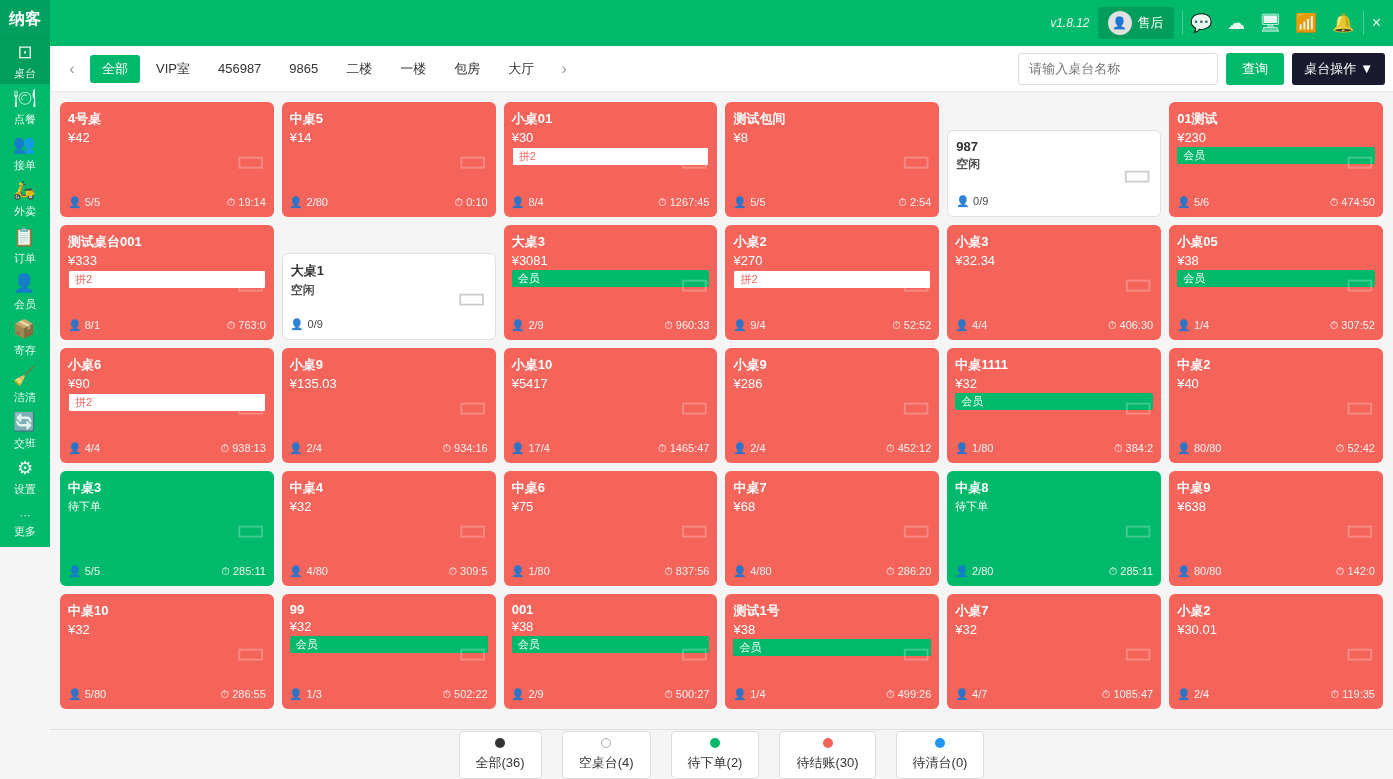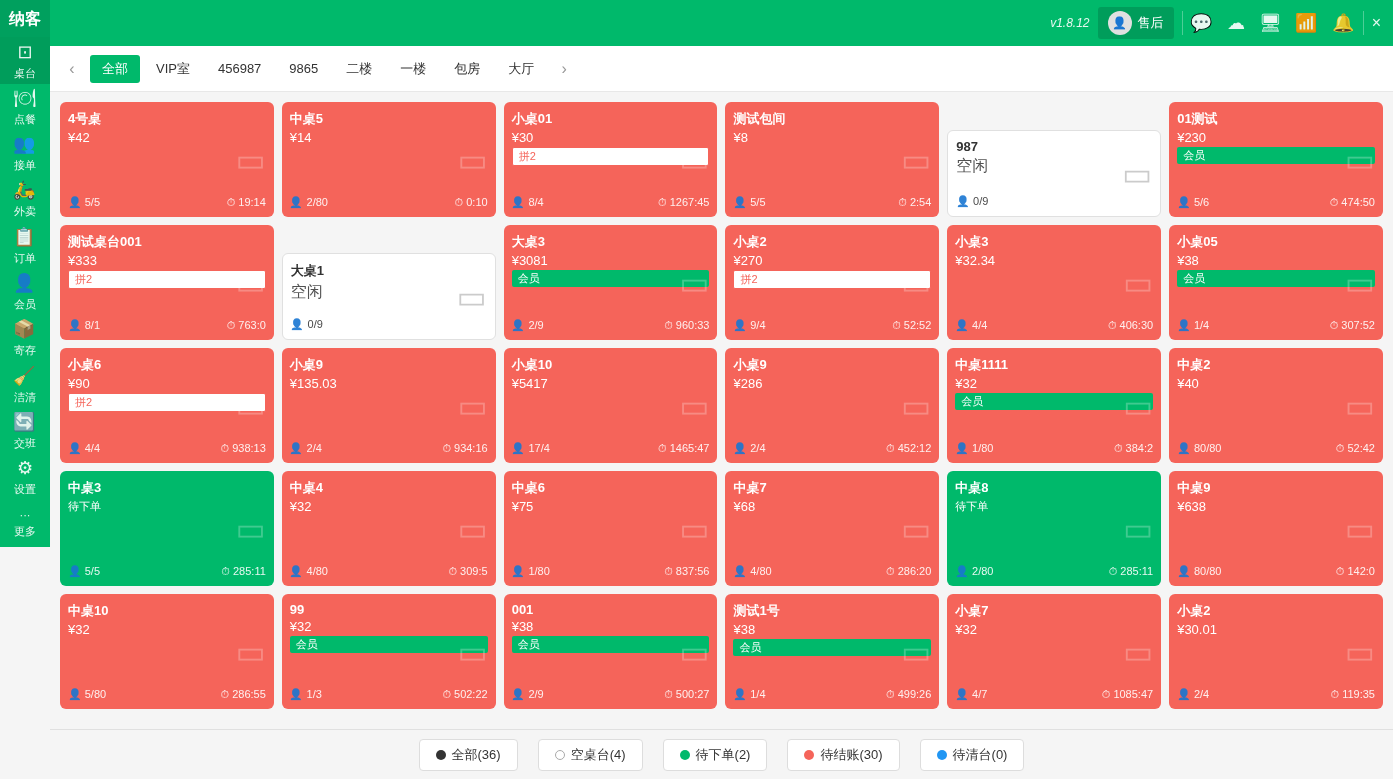--- a/index.html
+++ b/index.html
@@ -187,21 +187,21 @@
       cursor: pointer;
       position: relative;
       overflow: hidden;
     }
     .table-card.occupied { background: #f5645a; color: white; }
     .table-card.free { background: white; color: #333; border: 1px solid #e0e0e0; margin-top: 28px; }
     .table-card.pending-order { background: #00b96b; color: white; }
 
     .card-title { font-size: 13px; font-weight: bold; margin-bottom: 2px; }
     .card-amount { font-size: 13px; margin-bottom: 2px; }
-    .card-status { font-size: 16px; color: inherit; opacity: 0.85; margin-bottom: 2px; }
+    .card-status { font-size: 12px; color: inherit; opacity: 0.85; margin-bottom: 2px; font-weight: bold; }
     .card-badge {
       display: inline-block;
       padding: 1px 6px;
       border-radius: 2px;
       font-size: 11px;
       margin-bottom: 4px;
     }
     .badge-member { background: #00b96b; color: white; }
     .badge-join { background: white; color: #f5645a; border: 1px solid #f5645a; }
 
@@ -237,20 +237,21 @@
     .status-item {
       display: flex;
       align-items: center;
       gap: 6px;
       font-size: 13px;
       color: #333;
       padding: 6px 16px;
       border-radius: 4px;
       border: 1px solid #ddd;
       background: white;
+      flex-direction: column;
     }
     .status-dot {
       width: 10px; height: 10px;
       border-radius: 50%;
     }
     .dot-all { background: #333; }
     .dot-free { background: white; border: 1px solid #aaa; }
     .dot-pending-order { background: #00b96b; }
     .dot-pending-pay { background: #f5645a; }
     .dot-pending-clear { background: #2196f3; }
@@ -332,20 +333,28 @@
     <div class="nav-arrow">‹</div>
     <div class="nav-tab active">全部</div>
     <div class="nav-tab">VIP室</div>
     <div class="nav-tab">456987</div>
     <div class="nav-tab">9865</div>
     <div class="nav-tab">二楼</div>
     <div class="nav-tab">一楼</div>
     <div class="nav-tab">包房</div>
     <div class="nav-tab">大厅</div>
     <div class="nav-arrow">›</div>
+    <div class="nav-search">
+      <input type="text" placeholder="请输入桌台名称" style="">
+      <button class="nav-search-btn">查询</button>
+      <button class="nav-table-ops">
+        <span>桌台操作</span>
+        <span>▼</span>
+      </button>
+    </div>
   </div>
 
   <div class="table-grid" id="table-grid">
   <div class="table-card occupied">
     <div class="card-title">4号桌</div>
     <div class="card-amount">¥42</div>
 
     <span class="card-table-icon">▭</span>
 
       <div class="card-footer">

